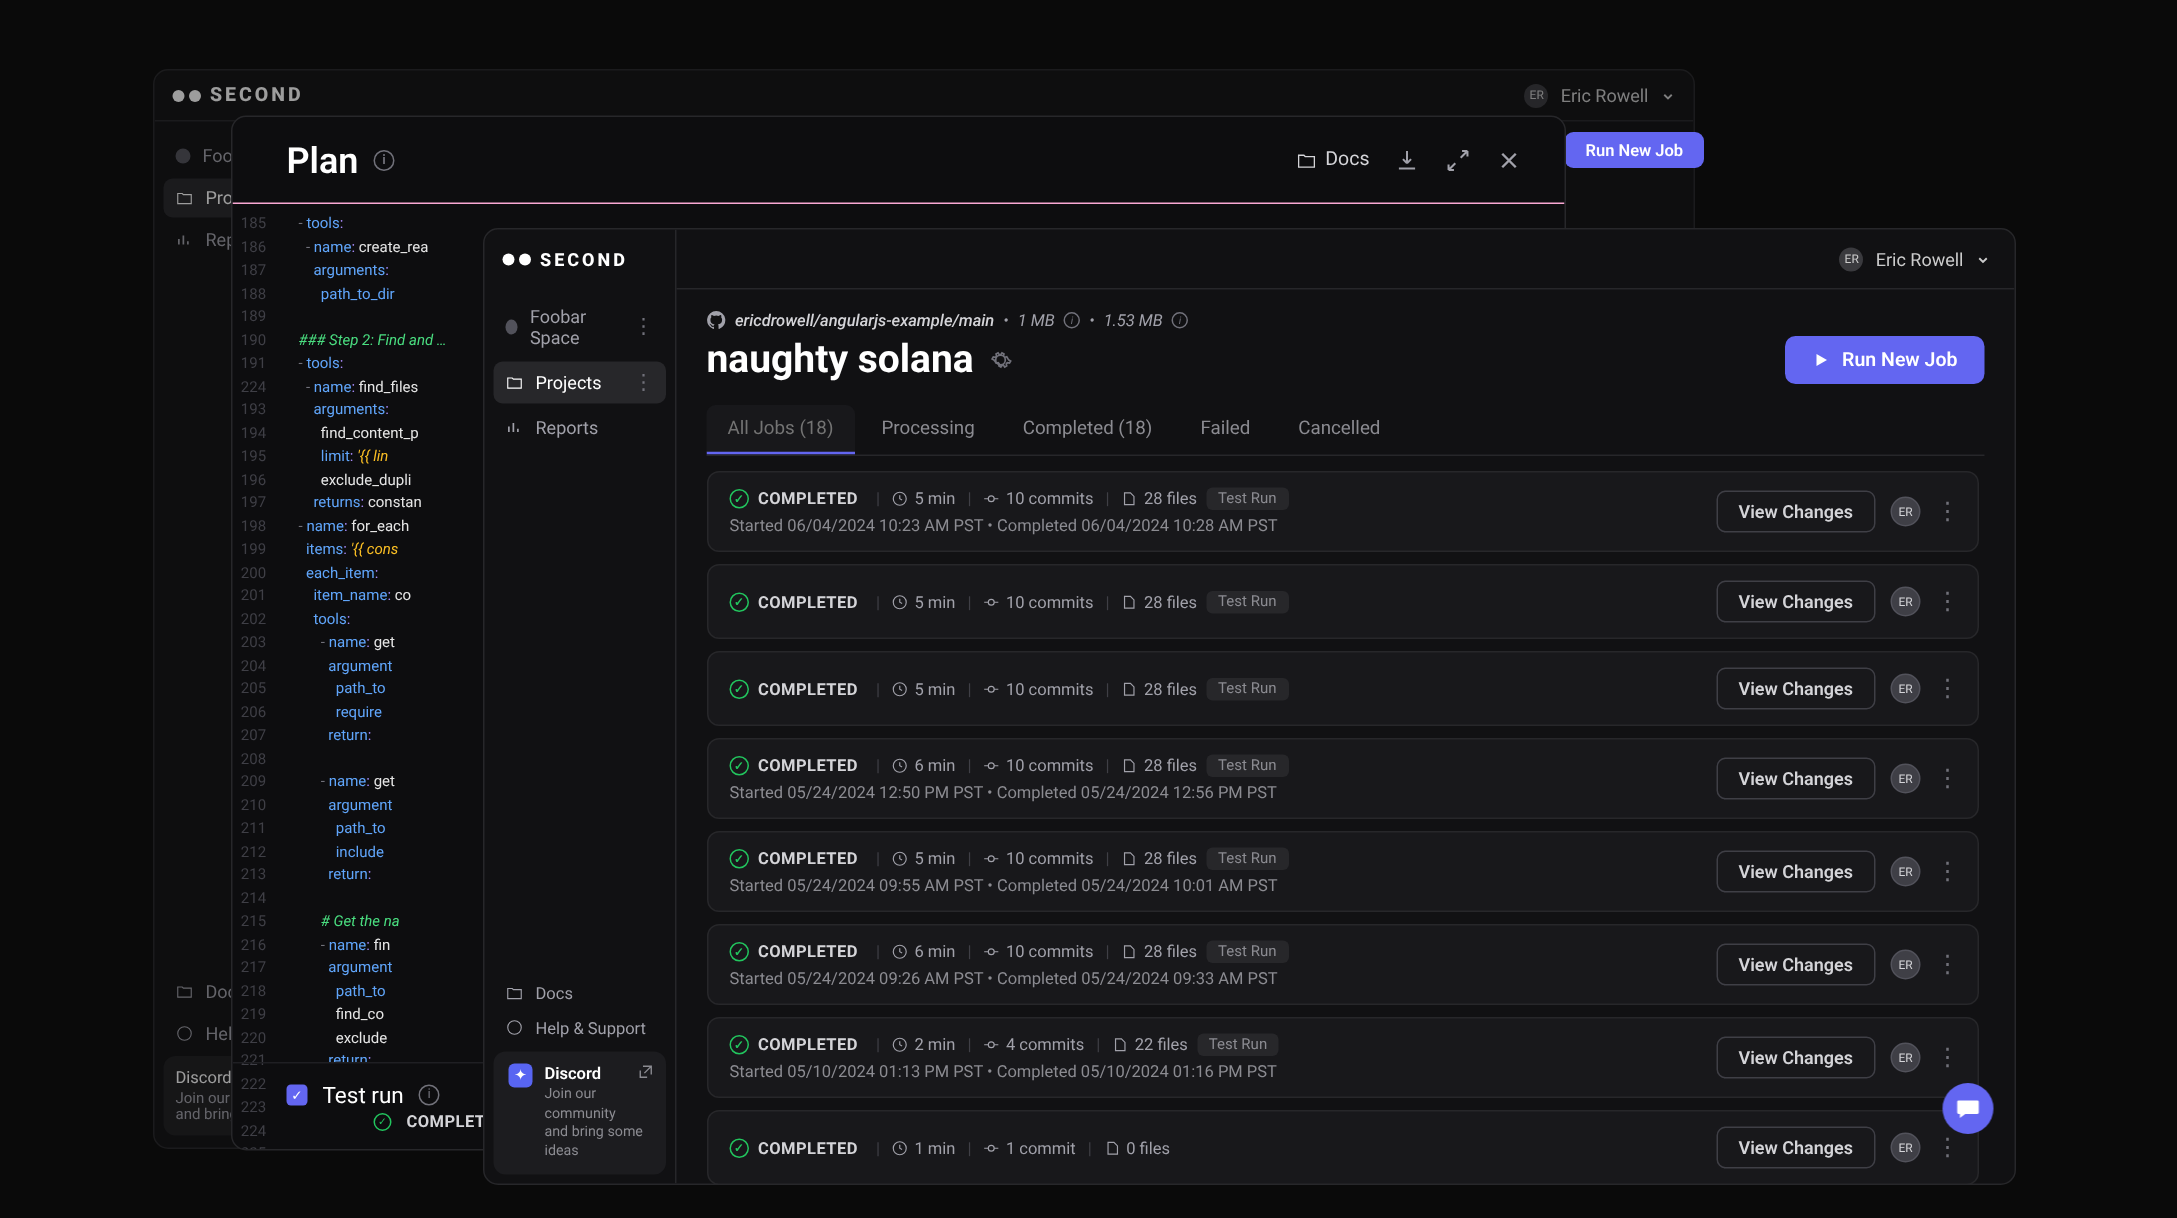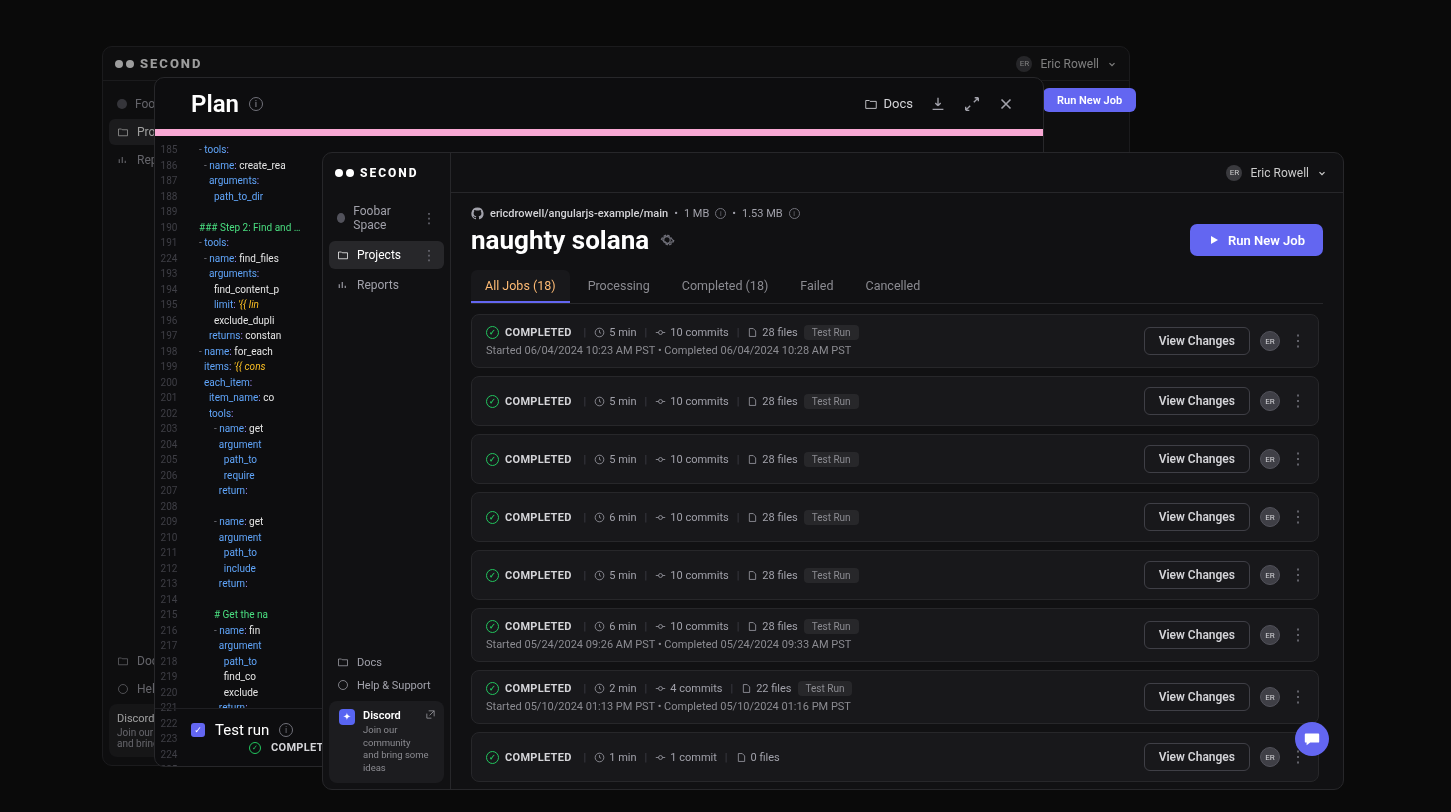--- a/index.html
+++ b/index.html
@@ -18,30 +18,30 @@
 .back-side { position:absolute; left:0; top:34px; width:130px; bottom:0; border-right:1px solid #27272a; padding:10px 6px; }
 .bs-item { display:flex; align-items:center; gap:8px; font-size:12px; color:#a1a1aa; padding:6px 8px; border-radius:6px; margin-bottom:2px; }
 .bs-item.sel { background:#27272a; color:#fff; }
 .bs-dot { width:10px; height:10px; border-radius:50%; background:#52525b; }
 .back-side .bottom { position:absolute; bottom:8px; left:6px; right:6px; }
 .discord-sm { background:#1e1e21; border-radius:8px; padding:8px; font-size:10px; color:#a1a1aa; }
 .discord-sm .ttl { color:#fff; font-size:11px; margin-bottom:2px; }
 
 
 .plan-panel { position:absolute; left:154px; top:77px; width:890px; height:690px; background:#0d0d0f; border:1px solid #27272a; border-radius:10px; overflow:hidden; }
-.plan-head { height:58px; display:flex; align-items:center; justify-content:space-between; padding:0 28px 0 36px; border-bottom:7px solid #f9a8d4; }
+.plan-head { height:58px; display:flex; align-items:center; justify-content:space-between; padding:0 28px 0 36px; border-bottom:1px solid #f9a8d4; }
 .plan-title { display:flex; align-items:center; gap:10px; font-size:24px; font-weight:600; color:#fff; }
 .info-ic { width:14px; height:14px; border:1.5px solid #71717a; border-radius:50%; font-size:9px; color:#71717a; display:flex; align-items:center; justify-content:center; }
 .plan-actions { display:flex; align-items:center; gap:16px; }
 .plan-actions .ic { width:18px; height:18px; color:#a1a1aa; cursor:pointer; }
 .docs-lnk { display:flex; align-items:center; gap:6px; font-size:13px; color:#d4d4d8; }
 .code-area { position:absolute; left:0; top:58px; right:0; bottom:58px; display:flex; font-family:ui-monospace,Menlo,monospace; font-size:10px; line-height:1.55; }
 .gutter { width:36px; text-align:center; padding:6px 8px 0 0; color:#3f3f46; user-select:none; }
 .code-body { flex:1; padding:6px 0 0 8px; white-space:pre; color:#a78bfa; overflow:hidden; }
-.c-key { color:#60a5fa; } .c-str { color:#fbbf24;font-style:italic; } .c-com { color:#4ade80; } .c-dash { color:#71717a; } .c-id { color:#e5e5e5; }
+.c-key { color:#60a5fa; } .c-str { color:#fbbf24;font-style:italic; } .c-com { color:#4ade80;font-style:italic; } .c-dash { color:#71717a; } .c-id { color:#e5e5e5; }
 .plan-foot { position:absolute; bottom:0; left:0; right:0; height:58px; border-top:1px solid #1f1f23; padding:0 36px; display:flex; flex-direction:column; justify-content:center; gap:2px; }
 .tr-row { display:flex; align-items:center; gap:10px; }
 .chk { width:14px; height:14px; border-radius:3px; background:#6366f1; display:flex; align-items:center; justify-content:center; color:#fff; font-size:9px; }
 .tr-lbl { font-size:15px; color:#fff; }
 .pf-sub { display:flex; align-items:center; gap:10px; font-size:11px; color:#a1a1aa; padding-left:58px; }
 .pf-comp { font-weight:700; color:#d4d4d8; letter-spacing:.3px; }
 .chk-sm { width:12px; height:12px; border-radius:50%; border:1.5px solid #22c55e; display:flex; align-items:center; justify-content:center; color:#22c55e; font-size:7px; }
 
 
 .run-btn-back { position:absolute; left:1043px; top:88px; height:24px; padding:0 14px; background:#6366f1; color:#fff; font-size:11px; font-weight:600; border-radius:6px; display:flex; align-items:center; }
@@ -58,30 +58,30 @@
 .fa-link { display:flex; align-items:center; gap:8px; font-size:11px; color:#a1a1aa; padding:5px 8px; }
 .discord-card { background:#1c1c1f; border-radius:8px; padding:8px 10px; margin-top:4px; position:relative; }
 .discord-card .dt { font-size:11px; color:#fff; font-weight:600; margin-bottom:2px; }
 .discord-card .ds { font-size:9.5px; color:#8b8b91; line-height:1.35; }
 .discord-card .ext { position:absolute; top:8px; right:8px; width:11px; height:11px; color:#8b8b91; }
 .disc-ic { width:16px; height:16px; background:#5865f2; border-radius:4px; display:flex; align-items:center; justify-content:center; color:#fff; font-size:10px; flex-shrink:0; }
 
 .fa-main { flex:1; display:flex; flex-direction:column; min-width:0; }
 .fa-top { height:40px; border-bottom:1px solid #27272a; display:flex; align-items:center; justify-content:flex-end; padding:0 16px; }
 .fa-content { flex:1; padding:14px 20px 0 20px; overflow:hidden; display:flex; flex-direction:column; min-height:0; }
-.crumb { display:flex; align-items:center; gap:6px; font-size:11px; color:#a1a1aa; }
+.crumb { display:flex; align-items:center; gap:6px; font-size:11px; color:#a1a1aa;font-style:italic; }
 .crumb .gh { width:13px; height:13px; }
 .crumb b { color:#d4d4d8; font-weight:500; }
 .proj-head { display:flex; align-items:center; justify-content:space-between; margin-top:4px; }
 .proj-title { font-size:26px; font-weight:700; color:#fff; display:flex; align-items:center; gap:10px; }
 .gear { width:16px; height:16px; color:#71717a; }
 .run-btn { height:32px; padding:0 18px; background:#6366f1; color:#fff; font-size:13px; font-weight:600; border:none; border-radius:7px; display:flex; align-items:center; gap:8px; cursor:pointer; }
 .tabs { display:flex; gap:4px; margin-top:14px; border-bottom:1px solid #27272a; }
 .tab { padding:8px 14px; font-size:12.5px; color:#8b8b91; cursor:pointer; border-bottom:2px solid transparent; }
-.tab.active { color:#fdba74; border-bottom-color:#6366f1; background:#18181b; border-radius:6px 6px 0 0; }
+.tab.active { color:#737373; border-bottom-color:#6366f1; background:#18181b; border-radius:6px 6px 0 0; }
 
 .jobs { flex:1; overflow-y:auto; padding:10px 4px 10px 0; display:flex; flex-direction:column; gap:8px; }
 .jobs::-webkit-scrollbar { width:8px; } .jobs::-webkit-scrollbar-thumb { background:#3f3f46; border-radius:4px; }
 .job { background:#18181b; border:1px solid #27272a; border-radius:8px; padding:10px 14px; display:flex; align-items:center; gap:14px; }
 .job-left { flex:1; min-width:0; }
 .job-row1 { display:flex; align-items:center; gap:10px; flex-wrap:wrap; }
 .status { display:flex; align-items:center; gap:6px; font-size:11px; font-weight:700; letter-spacing:.3px; color:#d4d4d8; }
 .ok-ic { width:13px; height:13px; border-radius:50%; border:1.5px solid #22c55e; color:#22c55e; display:flex; align-items:center; justify-content:center; font-size:8px; }
 .meta { display:flex; align-items:center; gap:6px; font-size:11px; color:#a1a1aa; }
 .meta .sep { color:#3f3f46; margin:0 2px; }
@@ -505,20 +505,21 @@
                       <circle cx="7" cy="7" r="2.5" fill="none" stroke="currentColor"></circle>
                       <path d="M1 7h3.5M9.5 7H13" stroke="currentColor"></path>
                     </svg>10 commits</span>
           <span class="sep">|</span>
           <span class="mi"><svg viewBox="0 0 14 14">
                       <path d="M3 2h5l3 3v7H3z" fill="none" stroke="currentColor"></path>
                     </svg>28 files</span>
           <span class="badge">Test Run</span>
         </span>
       </div>
+      <div class="job-row2">Started 05/24/2024 12:50 PM PST  •  Completed 05/24/2024 12:56 PM PST</div>
     </div>
     <div class="job-right">
       <button class="vc-btn">View Changes</button>
       <span class="av2">ER</span>
       <span class="dots3">⋮</span>
     </div>
   </div>
   <div class="job">
     <div class="job-left">
       <div class="job-row1">
@@ -536,20 +537,21 @@
                       <circle cx="7" cy="7" r="2.5" fill="none" stroke="currentColor"></circle>
                       <path d="M1 7h3.5M9.5 7H13" stroke="currentColor"></path>
                     </svg>10 commits</span>
           <span class="sep">|</span>
           <span class="mi"><svg viewBox="0 0 14 14">
                       <path d="M3 2h5l3 3v7H3z" fill="none" stroke="currentColor"></path>
                     </svg>28 files</span>
           <span class="badge">Test Run</span>
         </span>
       </div>
+      <div class="job-row2">Started 05/24/2024 09:55 AM PST  •  Completed 05/24/2024 10:01 AM PST</div>
     </div>
     <div class="job-right">
       <button class="vc-btn">View Changes</button>
       <span class="av2">ER</span>
       <span class="dots3">⋮</span>
     </div>
   </div>
   <div class="job">
     <div class="job-left">
       <div class="job-row1">

